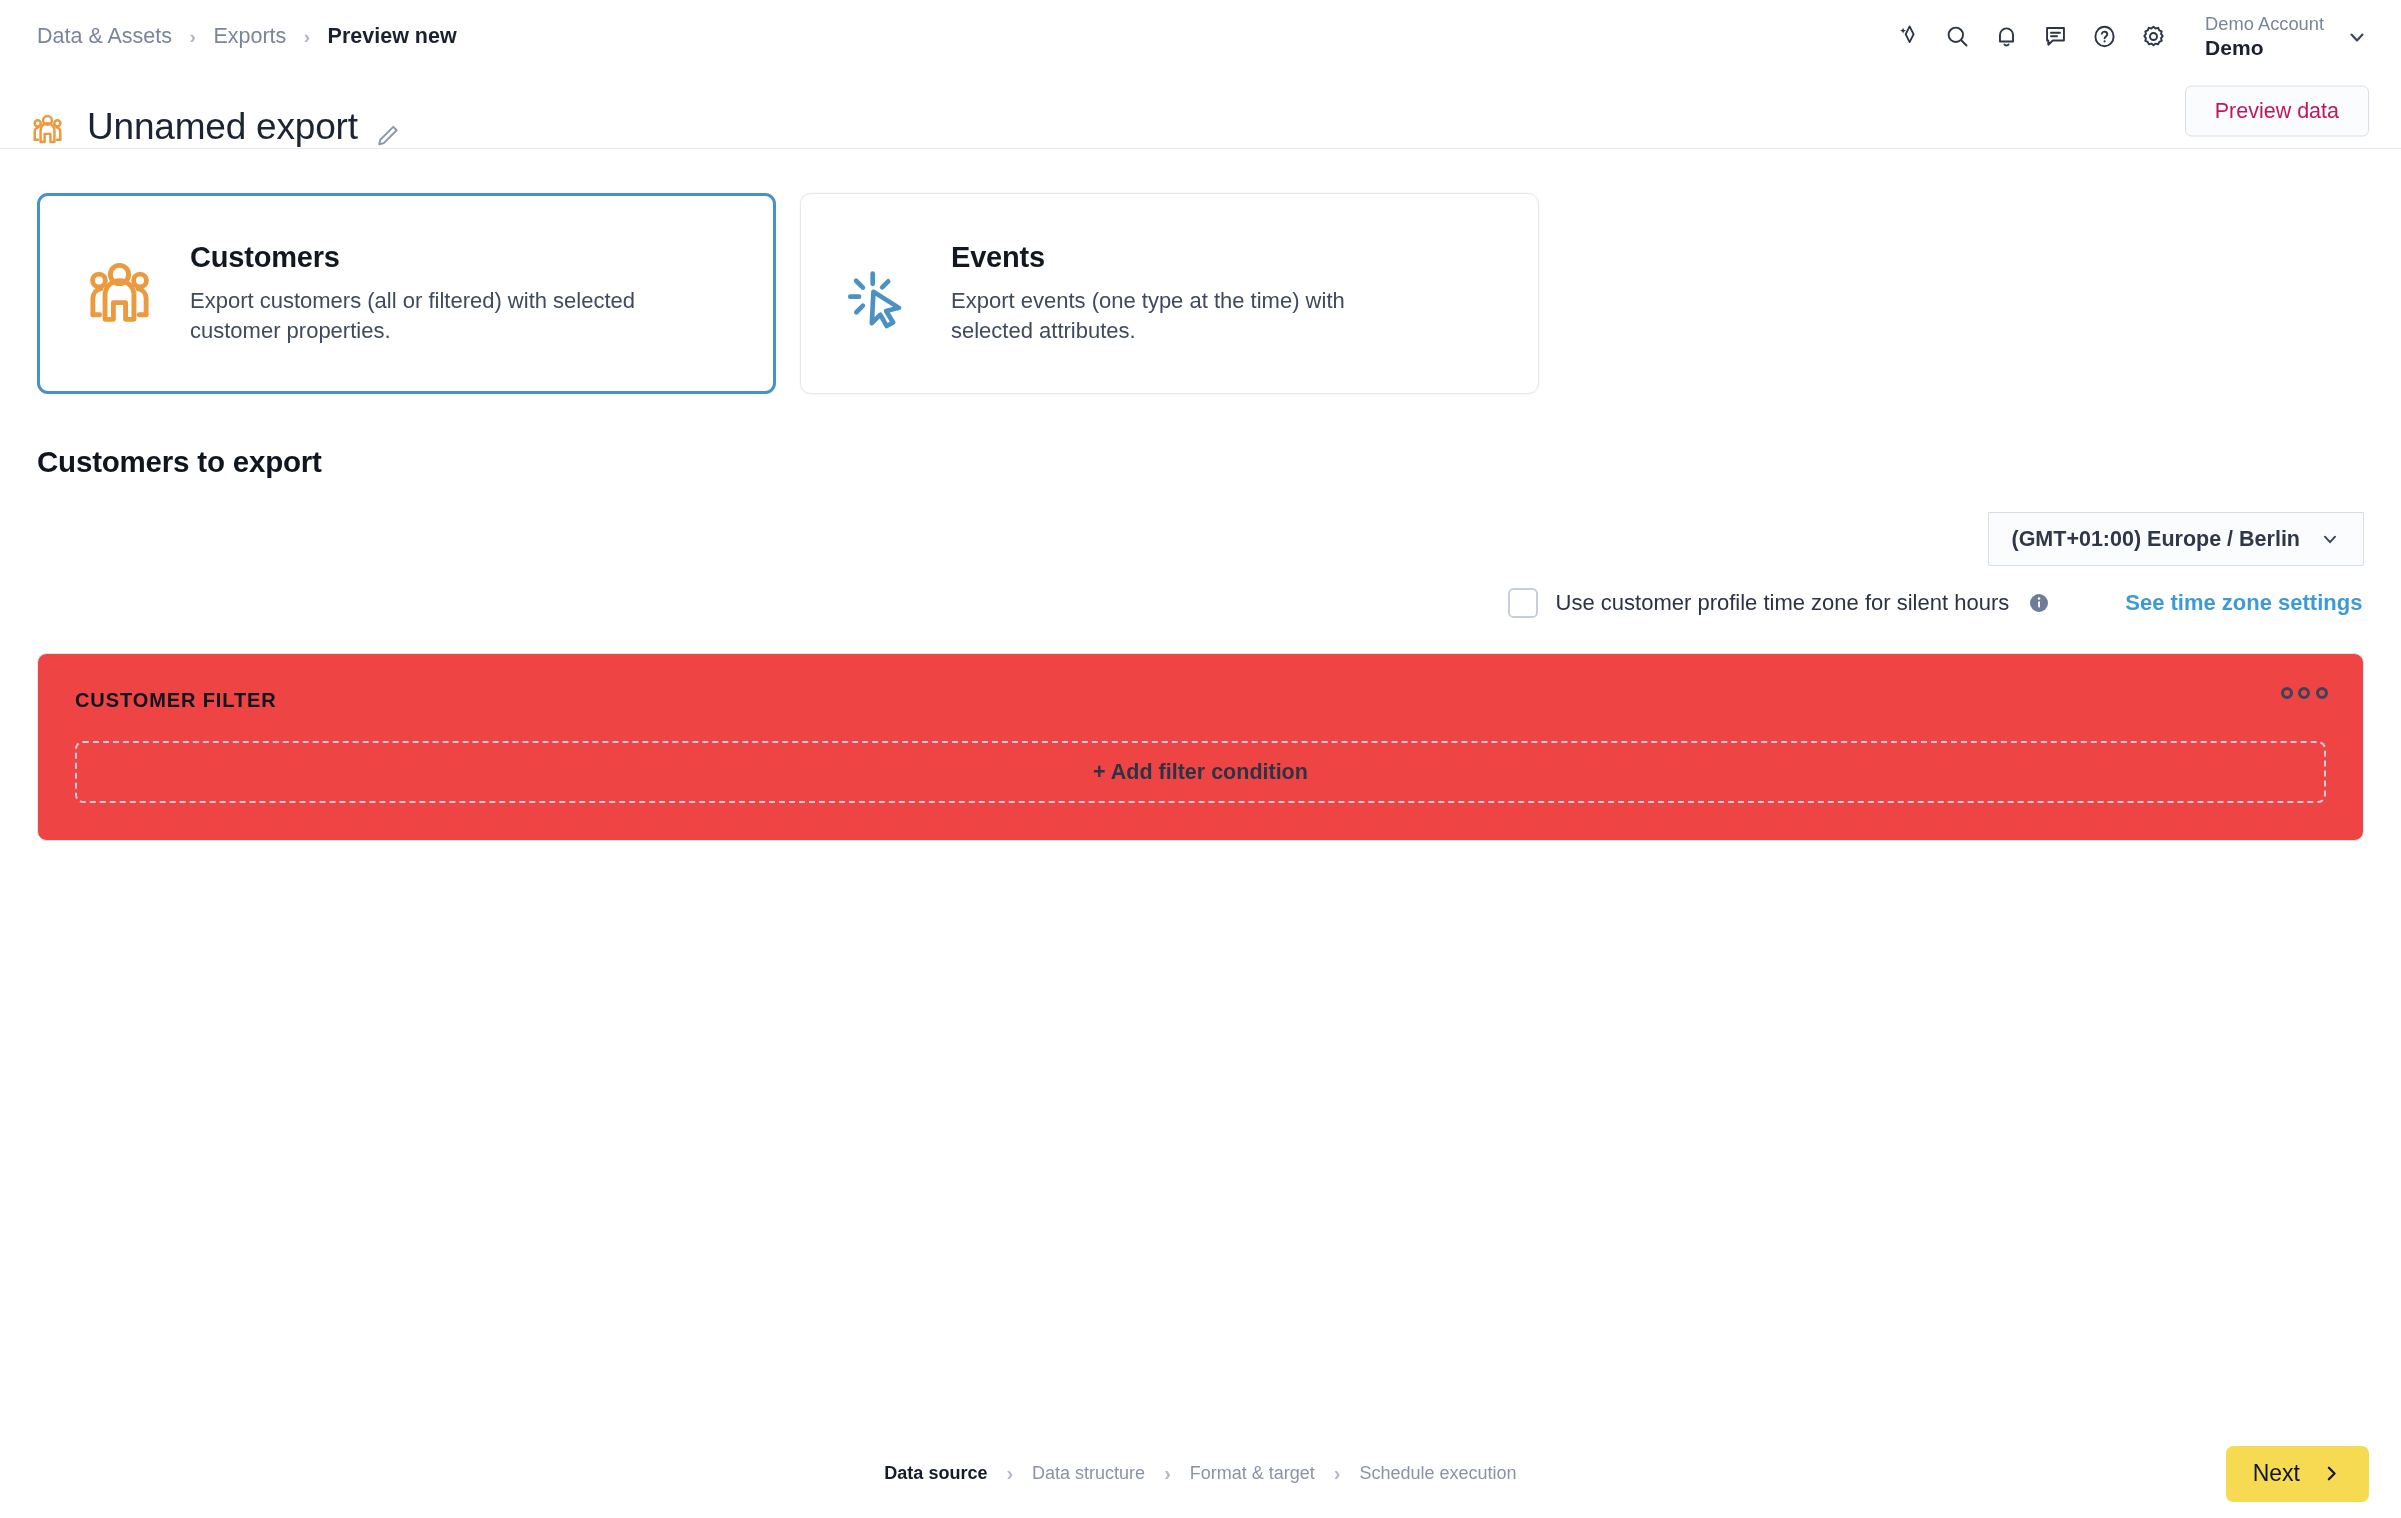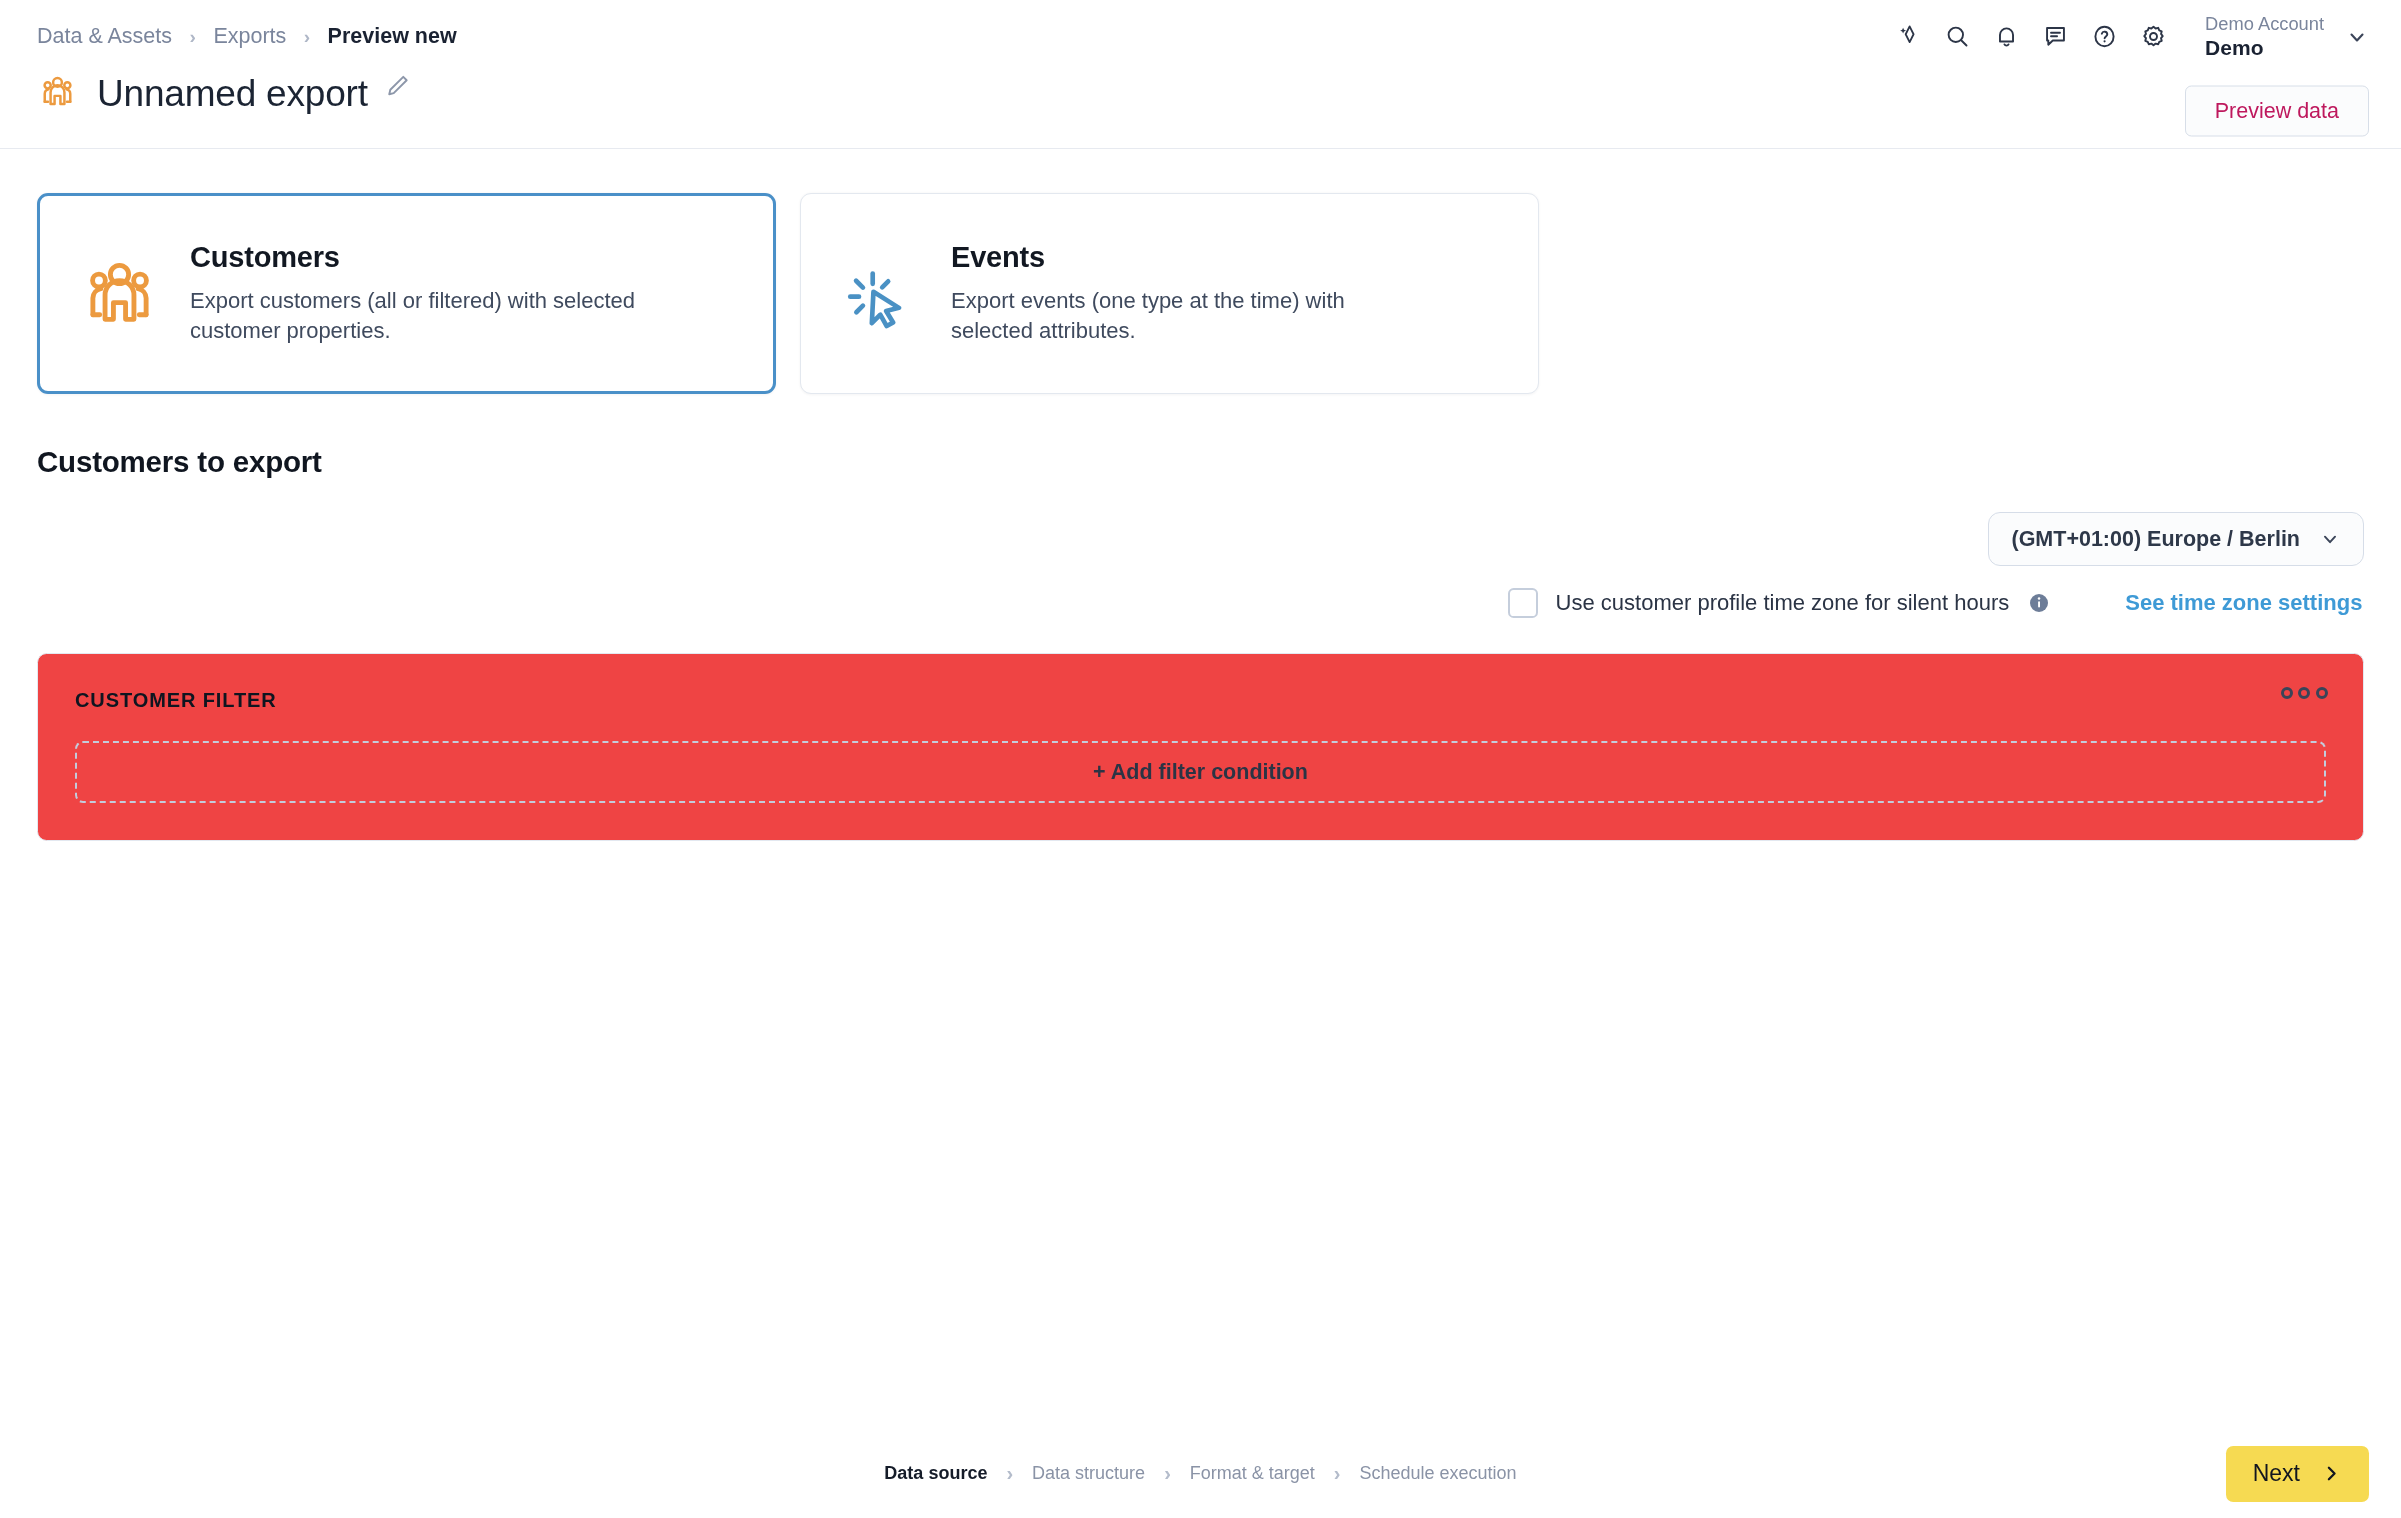--- a/index.html
+++ b/index.html
@@ -46,22 +46,22 @@
   .account-text { line-height: 1.15; }
   .account-label { font-size: 18.3px; color: #7A859C; }
   .account-name { font-size: 21px; font-weight: 700; color: #1A2232; margin-top: 2.4px; }
   .account-chev { color: #3B4559; display: flex; align-items: center; }
 
   
   .titlerow {
     position: relative;
     height: 76px;
     display: flex;
-    align-items: flex-start;
-    padding: 0 32px 0 39px;
+    align-items: flex-end;
+    padding: 0 32px 0 29px;
     border-bottom: 1.6px solid #E7EAF0;
   }
   .title-icon { width: 37px; height: 37px; display:flex; align-items:center; justify-content:center; }
   .title-text {
     font-size: 37px;
     font-weight: 400;
     color: #1B2433;
     margin-left: 21px;
     letter-spacing: -0.2px;
   }
@@ -116,21 +116,21 @@
     flex-direction: column;
     align-items: flex-end;
   }
   .tz-select {
     display: inline-flex;
     align-items: center;
     gap: 19px;
     height: 54px;
     padding: 0 22px;
     border: 1.6px solid #D6DDE8;
-    border-radius: 12px;
+    border-radius: 1px;
     background: #FBFCFD;
     font-size: 21.5px;
     font-weight: 700;
     color: #2E3849;
   }
   .tz-chev { display: flex; align-items: center; color: #3B4559; }
 
   .tz-row {
     margin-top: 22px;
     display: flex;

